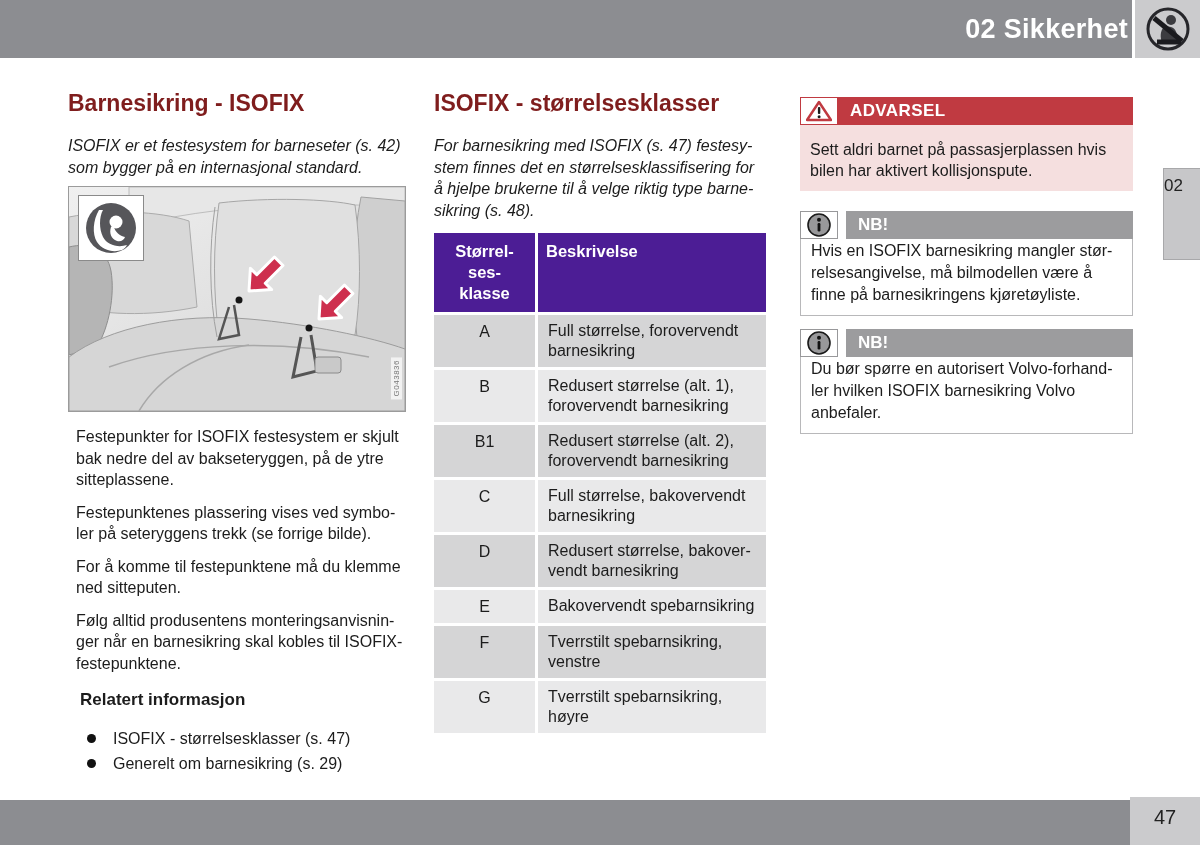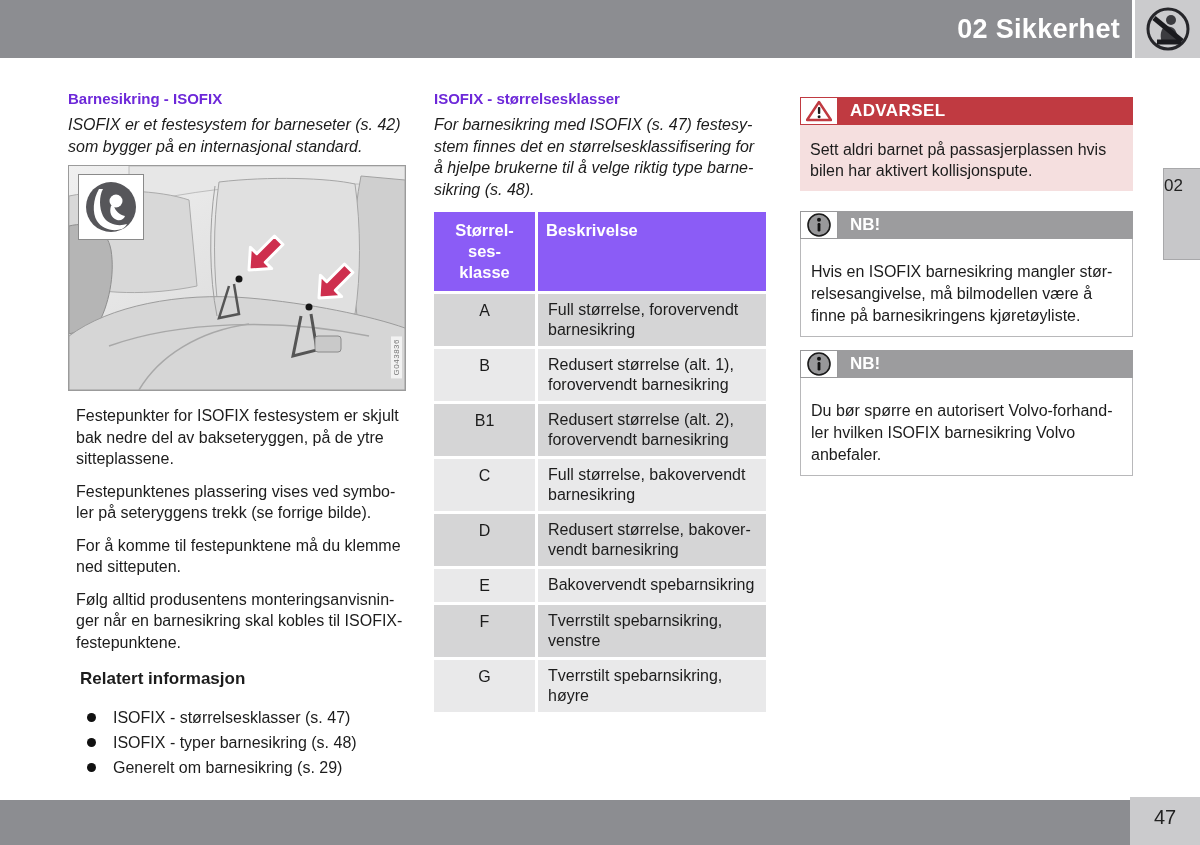--- a/index.html
+++ b/index.html
@@ -5,21 +5,21 @@
   html,body { margin:0; padding:0; background:#ffffff; }
   .page {
     position:relative; width:1200px; height:845px; background:#ffffff;
     font-family:"Liberation Sans", sans-serif; color:#1c1c1c; overflow:hidden;
   }
 
   
   .header-bar {
     position:absolute; top:0; left:0; width:1132px; height:58px; background:#8c8d91;
     display:flex; align-items:center; justify-content:flex-end;
-    padding-right:12px; box-sizing:border-box;
+    padding-right:4px; box-sizing:border-box;
   }
   .header-title { color:#ffffff; font-size:27px; font-weight:bold; letter-spacing:.3px; }
   .header-corner {
     position:absolute; top:0; left:1135px; width:65px; height:58px; background:#cbcbcd;
     display:flex; align-items:center; justify-content:center;
   }
 
   
   .side-tab {
     position:absolute; top:168px; right:0; width:37px; height:92px;
@@ -33,21 +33,21 @@
     position:absolute; left:1130px; top:797px; width:70px; height:64px; background:#cbcbcd;
     text-align:center; font-size:20px; color:#222; padding-top:9px; box-sizing:border-box;
   }
 
   
   .col { position:absolute; top:90px; }
   .col-left  { left:68px;  width:338px; }
   .col-mid   { left:434px; width:332px; }
   .col-right { left:800px; width:333px; }
 
-  .section-heading { color:#6d28d9; font-size:15px; font-weight:bold; margin:0 0 7px 0; }
+  .section-heading { color:#7f1d1d; font-size:23px; font-weight:bold; margin:0 0 18px 0; }
   .intro { font-style:italic; font-size:16px; line-height:21.5px; white-space:pre-line; margin:0 0 8px 0; }
   .para  { font-size:16px; line-height:21.5px; white-space:pre-line; margin:0 0 11px 8px; }
 
   
   .figure {
     position:relative; width:336px; height:224px; border:1px solid #9b9b9b;
     box-sizing:content-box; margin:6px 0 14px 0; background:#e4e4e4;
   }
   .figure svg.scene { display:block; }
   .figure-icon {
@@ -61,21 +61,21 @@
   }
 
   .related-heading { font-size:17px; font-weight:bold; margin:16px 0 7px 12px; }
   .bullets { margin:16px; padding:0; list-style:none; }
   .bullets li { display:flex; align-items:flex-start; font-size:16px; line-height:25px; }
   .bullet-dot { flex:none; width:9px; height:9px; border-radius:50%; background:#111; margin:8px 17px 0 3px; }
 
   
   .size-table { display:grid; grid-template-columns:101px 1fr; gap:3px; margin-top:12px; width:332px; }
   .st-h {
-    background:#8b5cf6; color:#fff; font-weight:bold; font-size:16.5px;
+    background:#4c1d95; color:#fff; font-weight:bold; font-size:16.5px;
     padding:8px 8px; line-height:21px; white-space:pre-line;
   }
   .st-h-class { text-align:center; }
   .st-cell { font-size:16px; line-height:20px; padding:6px 10px; white-space:pre-line; }
   .st-class { text-align:center; padding-top:7px; }
   .row-dark  { background:#d5d5d6; }
   .row-light { background:#e9e9ea; }
 
   
   .warn-header { display:flex; height:28px; margin-top:7px; }
@@ -93,25 +93,25 @@
 
   .notebox-first  { margin-top:20px; }
   .notebox-second { margin-top:13px; }
   .note-header { display:flex; height:28px; }
   .note-icon-box {
     flex:none; width:38px; background:#fff; border:1px solid #98989a; box-sizing:border-box;
     display:flex; align-items:center; justify-content:center;
   }
   .note-title {
     flex:1; background:#9c9c9e; color:#fff; font-weight:bold; font-size:17px;
-    display:flex; align-items:center; padding-left:12px;
+    display:flex; align-items:center; padding-left:12px;margin-left:8px;
   }
   .note-body {
     border:1px solid #b8b8ba; border-top:none; background:#fff;
-    font-size:16px; line-height:22px; padding:22px 10px 9px; white-space:pre-line;
+    font-size:16px; line-height:22px; padding:1px 10px 9px; white-space:pre-line;
   }
 </style>
 </head>
 <body>
 
 <div class="page">
 
   <div class="header-bar">
     <span class="header-title">02 Sikkerhet</span>
   </div>
@@ -187,24 +187,20 @@
 festepunktene.</p>
 
     <h3 class="related-heading">Relatert informasjon</h3>
     <ul class="bullets">
       <li>
         <span class="bullet-dot"></span>
         <span>ISOFIX - størrelsesklasser (s. 47)</span>
       </li>
       <li>
         <span class="bullet-dot"></span>
-        <span>ISOFIX - typer barnesikring (s. 48)</span>
-      </li>
-      <li>
-        <span class="bullet-dot"></span>
         <span>Generelt om barnesikring (s. 29)</span>
       </li>
     </ul>
   </div>
 
   <div class="col col-mid">
     <h2 class="section-heading">ISOFIX - størrelsesklasser</h2>
     <p class="intro">For barnesikring med ISOFIX (s. 47) festesy-
 stem finnes det en størrelsesklassifisering for
 å hjelpe brukerne til å velge riktig type barne-

